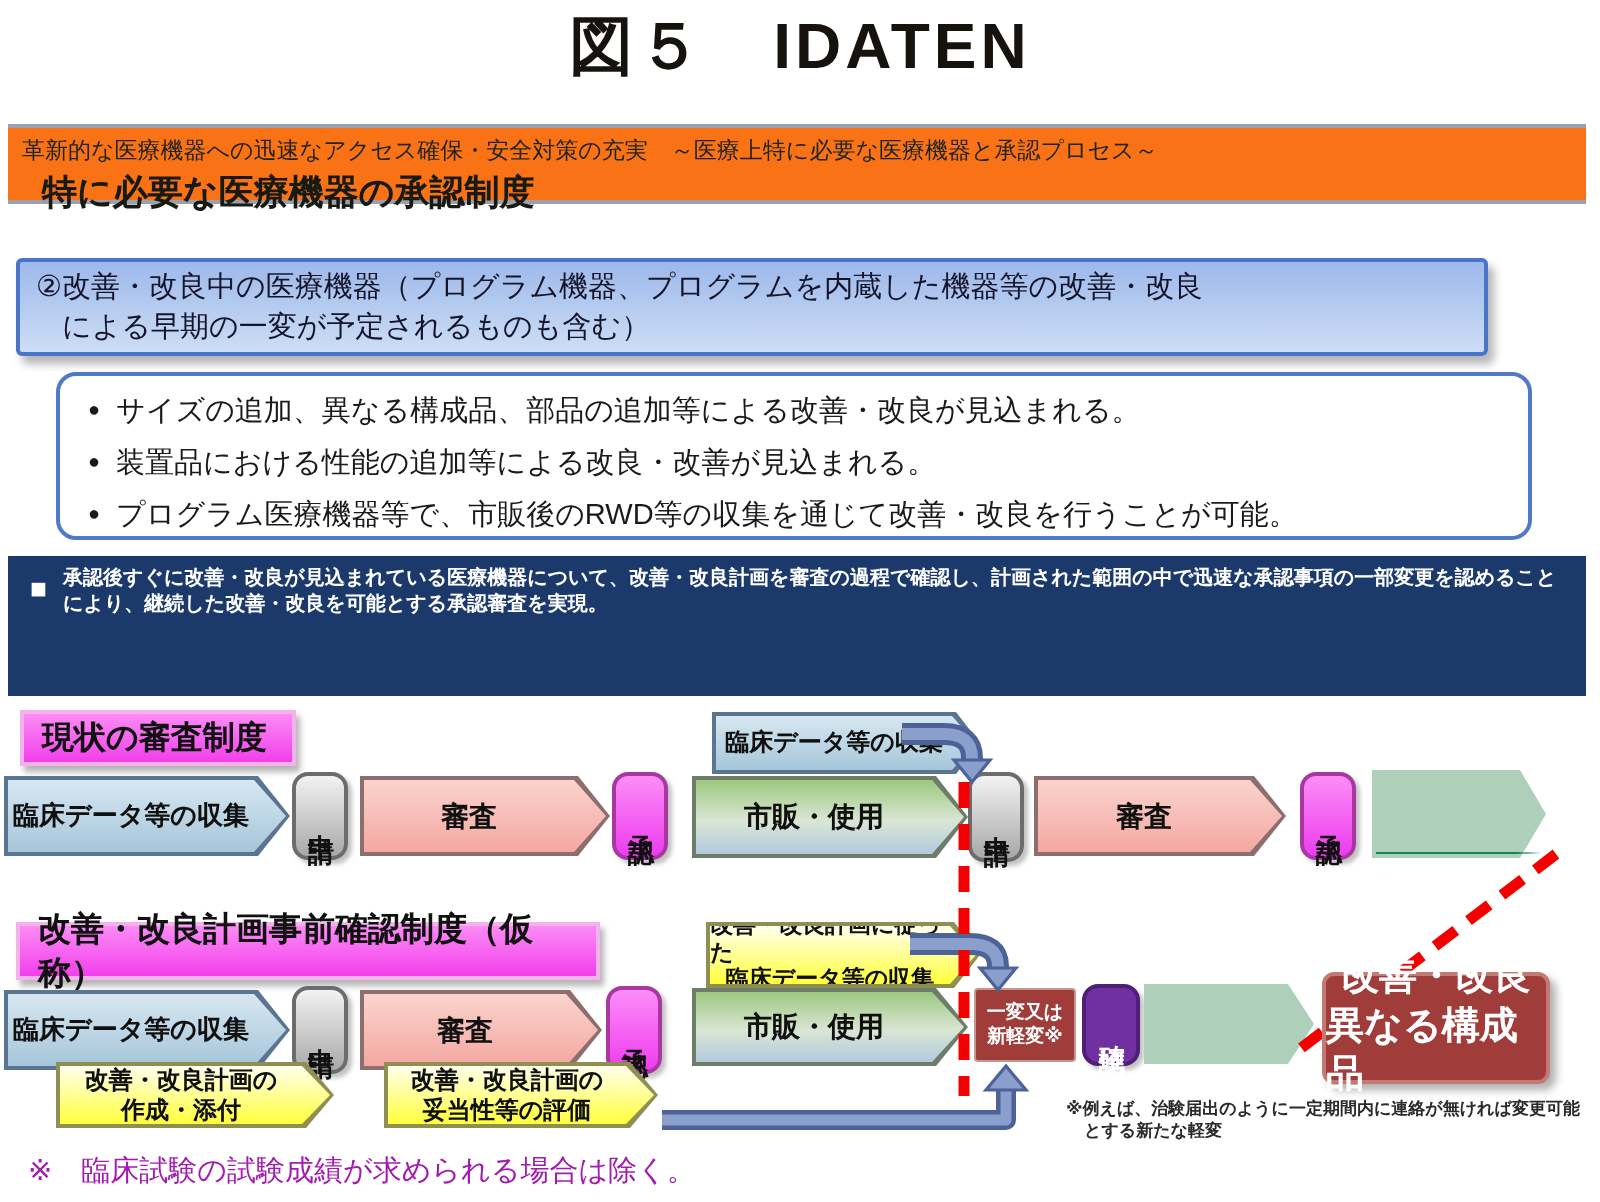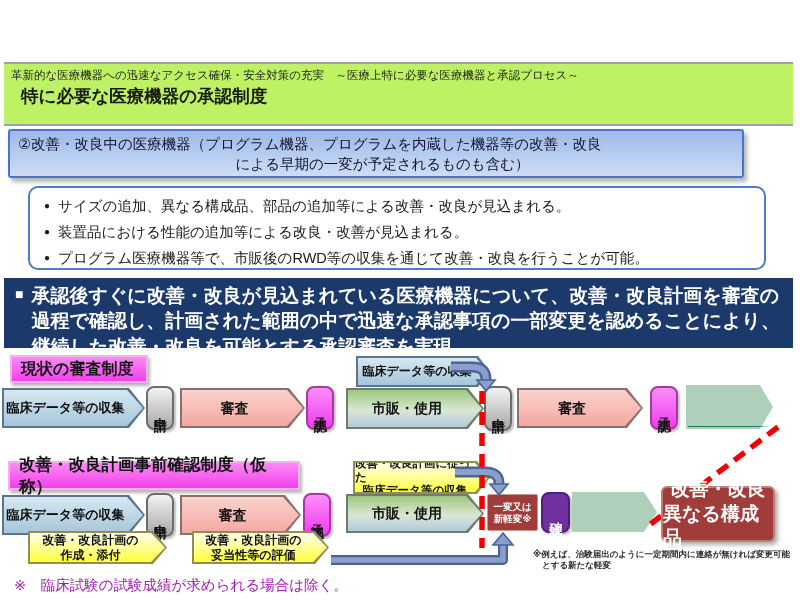--- a/index.html
+++ b/index.html
@@ -3,45 +3,45 @@
 <meta charset="utf-8">
 <style>
   html,body{margin:0;padding:0;background:#fff;}
   body{font-family:"Liberation Sans","DejaVu Sans",sans-serif;}
   #canvas{position:relative;width:800px;height:601px;background:#fff;overflow:hidden;}
 
   #title{position:absolute;top:2px;left:0;width:100%;text-align:center;
          font-size:32px;font-weight:600;color:#16120e;letter-spacing:2px;}
 
   
-  #hdr{position:absolute;left:4px;top:62px;width:789px;height:64px;
-       background:#bef264;border-top:2px solid #9aa0ae;border-bottom:2px solid #9aa0ae;
+  #hdr{position:absolute;left:4px;top:62px;width:789px;height:40px;
+       background:#f97316;border-top:2px solid #9aa0ae;border-bottom:2px solid #9aa0ae;
        box-sizing:border-box;}
   #hdr-sub{font-size:11.5px;color:#20241c;padding:4px 0 0 7px;white-space:nowrap;}
   #hdr-main{font-size:17.5px;font-weight:bold;color:#171a12;padding-left:17px;margin-top:1px;white-space:nowrap;}
 
   
   #tbox{position:absolute;left:8px;top:129px;width:736px;height:49px;box-sizing:border-box;
         background:linear-gradient(180deg,#9db9ea,#cdddf6);
         border:2px solid #4a74c8;border-radius:3px;
         box-shadow:3px 4px 4px rgba(110,110,110,.5);
         padding:4px 8px;font-size:14.5px;color:#14142a;line-height:1.35;}
-  #tbox .l2{padding-left:13px;text-align:center;}
+  #tbox .l2{padding-left:13px;}
 
   
   #bbox{position:absolute;left:28px;top:186px;width:738px;height:84px;box-sizing:border-box;
         background:#fff;border:2px solid #4f7ac7;border-radius:10px;padding:6px 14px;}
   .brow{display:flex;align-items:baseline;font-size:14.5px;color:#1a1a1a;line-height:24px;white-space:nowrap;}
   .bdot{font-size:10px;margin-right:8px;position:relative;top:-2px;}
 
   
   #kbox{position:absolute;left:4px;top:278px;width:789px;height:70px;box-sizing:border-box;
         background:#1b3a6b;color:#fff;padding:5px 9px;display:flex;}
   #kbox .mk{font-size:14px;font-weight:bold;padding:3px 8px 0 2px;}
-  #kbox .kt{font-size:19px;font-weight:bold;line-height:1.33;}
+  #kbox .kt{font-size:10px;font-weight:bold;line-height:1.33;}
 
   
   .flowlabel{position:absolute;display:flex;align-items:center;box-sizing:border-box;
         background:linear-gradient(180deg,#fb8cf6,#f23fea);
         border:2px solid #f3b3ea;font-weight:bold;color:#111;
         padding:12px 9px;box-shadow:2px 3px 3px rgba(120,120,120,.55);}
   #lbl1{left:10px;top:355px;width:138px;height:28px;font-size:16px;}
   #lbl2{left:8px;top:461px;width:292px;height:29px;font-size:16.5px;}
 
   
@@ -109,20 +109,21 @@
 
   #note{position:absolute;left:14px;top:576px;font-size:14.5px;color:#a21caf;}
 
   #overlay{position:absolute;left:0;top:0;z-index:5;pointer-events:none;}
 </style>
 </head>
 <body>
 
 <div id="canvas">
 
+  <div id="title">図５　IDATEN</div>
 
   <div id="hdr">
     <div id="hdr-sub">革新的な医療機器への迅速なアクセス確保・安全対策の充実　～医療上特に必要な医療機器と承認プロセス～</div>
     <div id="hdr-main">特に必要な医療機器の承認制度</div>
   </div>
 
   <div id="tbox">
     <div class="l1">②改善・改良中の医療機器（プログラム機器、プログラムを内蔵した機器等の改善・改良</div>
     <div class="l2">による早期の一変が予定されるものも含む）</div>
   </div>

